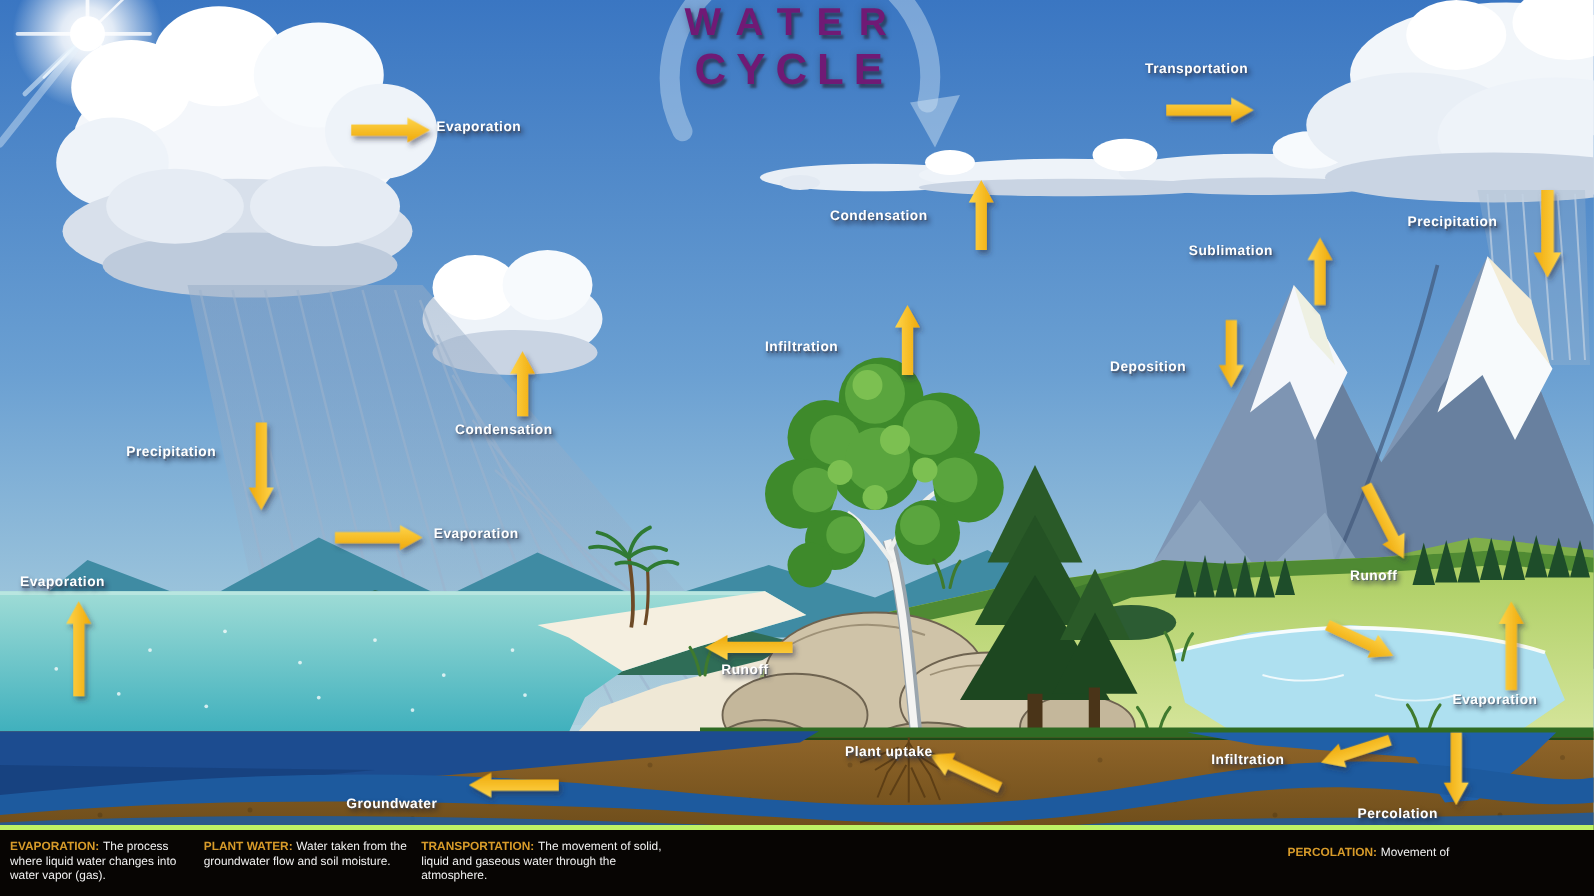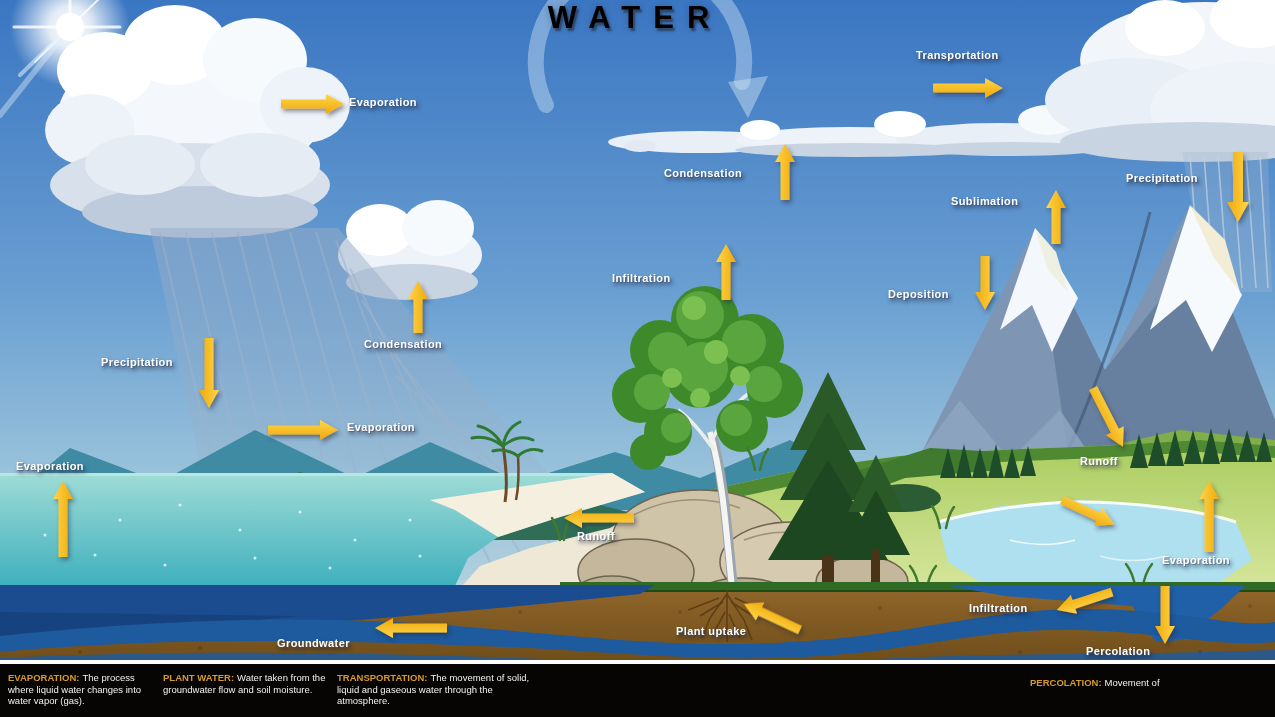--- a/index.html
+++ b/index.html
@@ -12,29 +12,29 @@
   
   .label{
     position:absolute;color:#fff;font-weight:bold;font-size:11px;
     letter-spacing:.4px;white-space:nowrap;
     text-shadow:1px 1px 0 rgba(70,80,100,.55), 2px 3px 4px rgba(25,30,55,.8);
     z-index:6;
   }
   
   .title{
     position:absolute;left:478px;top:0px;width:314px;text-align:center;
-    color:#000000;font-weight:bold;z-index:6;
+    color:#701a75;font-weight:bold;z-index:6;
     text-shadow:2px 3px 2px rgba(45,60,90,.85), 0 0 6px rgba(40,60,90,.4);
   }
   .title .l1{font-size:31px;letter-spacing:13px;line-height:36px;}
   .title .l2{font-size:35px;letter-spacing:8px;line-height:40px;}
   
   .footer{
     position:absolute;left:0;top:660px;width:1275px;height:57px;
-    background:#070503;border-top:4px solid #ffffff;box-sizing:border-box;z-index:8;
+    background:#070503;border-top:4px solid #bef264;box-sizing:border-box;z-index:8;
   }
   .def{position:absolute;top:8px;font-size:9.5px;line-height:11.5px;color:#fff;}
   .def .term{color:#d79b2a;font-weight:bold;margin-right:3px;}
   .def .body{color:#f2f2f2;}
   .def.col1{left:8px;width:152px;}
   .def.col2{left:163px;width:168px;}
   .def.col3{left:337px;width:200px;}
   .def.col4{left:617px;width:198px;}
   .def.col5{left:827px;width:194px;}
   .def.col6{left:1030px;width:188px;}
@@ -403,39 +403,40 @@
     <path transform="translate(1112,592) rotate(162)" d="M0,-4.5 H40 V-10 L58,0 L40,10 V4.5 H0 Z"></path>
     <path transform="translate(1165,586) rotate(90)" d="M0,-4.5 H40 V-10 L58,0 L40,10 V4.5 H0 Z"></path>
     <path transform="translate(800,630) rotate(205)" d="M0,-4.5 H44 V-10 L62,0 L44,10 V4.5 H0 Z"></path>
     <path transform="translate(447,628) rotate(180)" d="M0,-4.5 H54 V-10 L72,0 L54,10 V4.5 H0 Z"></path>
   </g>
 </svg>
 </div>
 
 <div class="title">
   <div class="l1">WATER</div>
+  <div class="l2">CYCLE</div>
 </div>
 
 <div class="label" style="left:349px;top:96px">Evaporation</div>
 <div class="label" style="left:916px;top:49px">Transportation</div>
 <div class="label" style="left:664px;top:167px">Condensation</div>
 <div class="label" style="left:1126px;top:172px">Precipitation</div>
 <div class="label" style="left:951px;top:195px">Sublimation</div>
 <div class="label" style="left:888px;top:288px">Deposition</div>
 <div class="label" style="left:612px;top:272px">Infiltration</div>
 <div class="label" style="left:364px;top:338px">Condensation</div>
 <div class="label" style="left:101px;top:356px">Precipitation</div>
 <div class="label" style="left:347px;top:421px">Evaporation</div>
 <div class="label" style="left:16px;top:460px">Evaporation</div>
 <div class="label" style="left:577px;top:530px">Runoff</div>
 <div class="label" style="left:1080px;top:455px">Runoff</div>
 <div class="label" style="left:1162px;top:554px">Evaporation</div>
 <div class="label" style="left:969px;top:602px">Infiltration</div>
 <div class="label" style="left:1086px;top:645px">Percolation</div>
-<div class="label" style="left:676px;top:625px">Plant uptake</div>
+<div class="label" style="left:676px;top:596px">Plant uptake</div>
 <div class="label" style="left:277px;top:637px">Groundwater</div>
 
 <div class="footer">
   <div class="def col1">
     <span class="term">EVAPORATION:</span><span class="body">The process where liquid water changes into water vapor (gas).</span>
   </div>
   <div class="def col2">
     <span class="term">PLANT WATER:</span><span class="body">Water taken from the groundwater flow and soil moisture.</span>
   </div>
   <div class="def col3">

